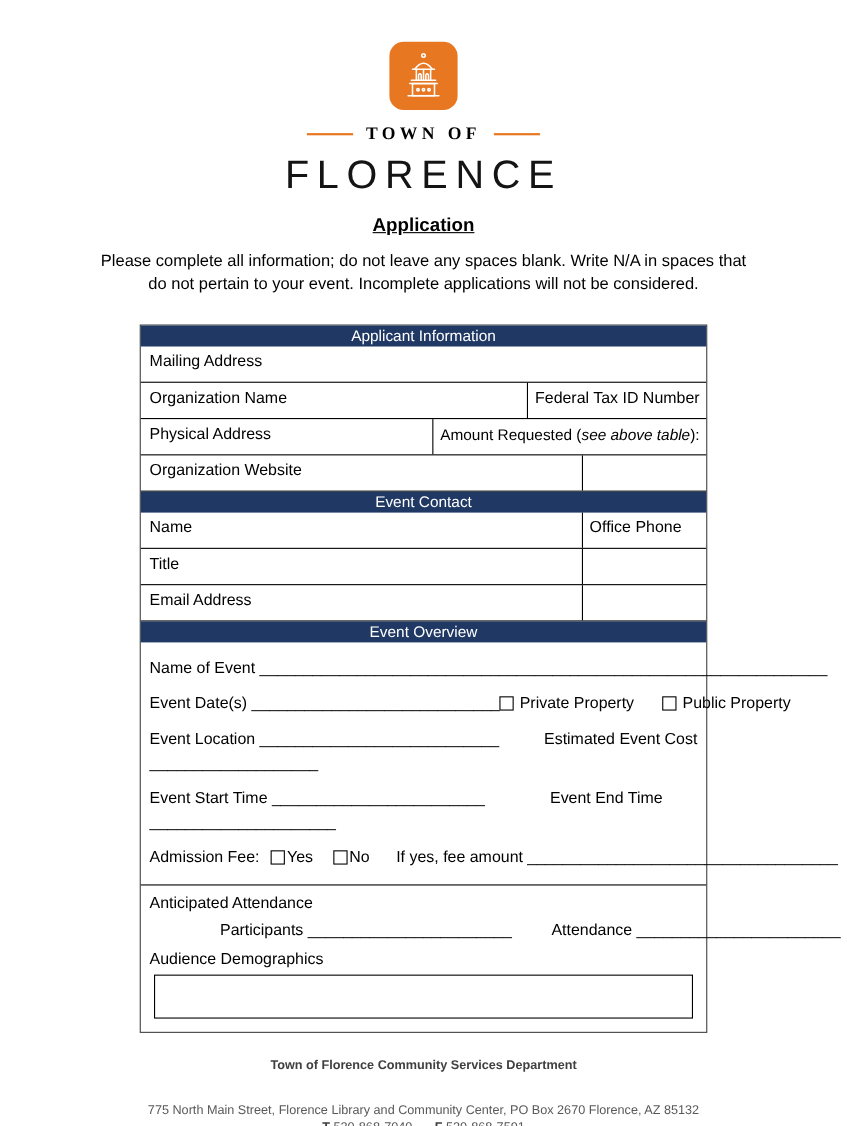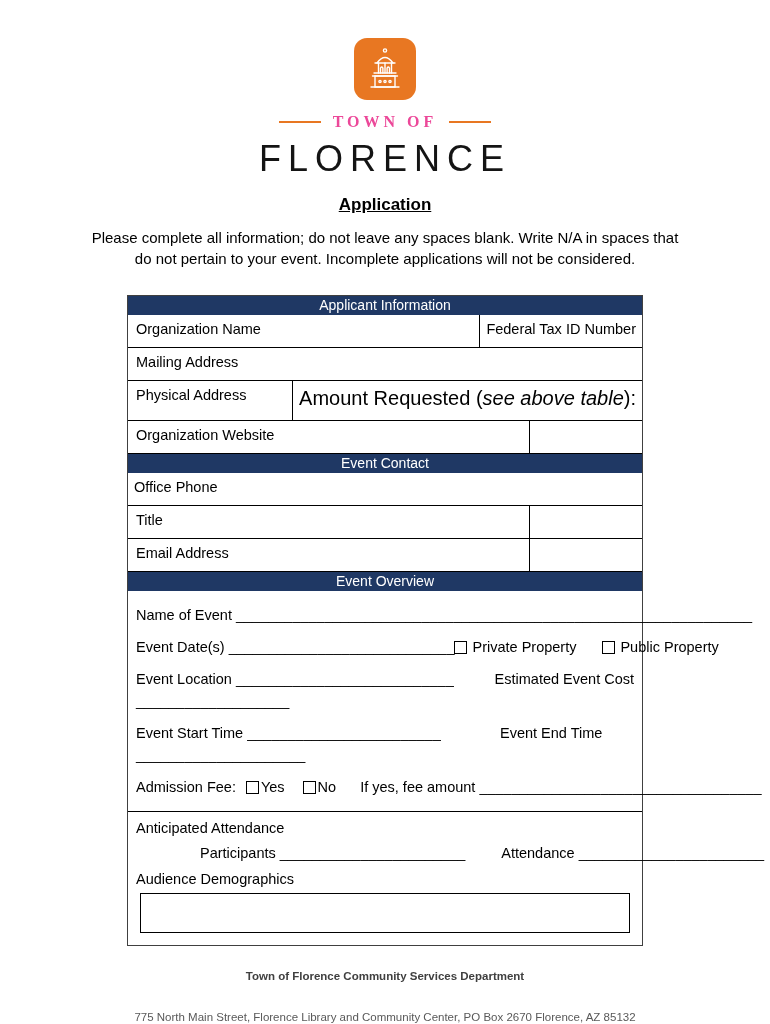--- a/index.html
+++ b/index.html
@@ -22,21 +22,21 @@
     width: 62px; height: 62px;
     background: #E87722;
     border-radius: 13px;
     margin: 0 auto;
     display: flex; align-items: center; justify-content: center;
   }
   .town-of {
     margin-top: 13px;
     display: flex; align-items: center; justify-content: center;
     gap: 12px;
-    color: #ec4899;
+    color: #000000;
     font-family: "Liberation Serif", serif;
     font-size: 16px;
     letter-spacing: 4px;
     font-weight: bold;
   }
   .town-dash { width: 42px; height: 0; border-top: 2px solid #E87722; }
   .florence {
     margin-top: 7px;
     font-size: 36px;
     letter-spacing: 7px;
@@ -75,21 +75,21 @@
   }
   .row { display: flex; border-bottom: 1px solid #000; }
   .row:last-child { border-bottom: none; }
   .cell-left {
     width: 402px;
     border-right: 1px solid #000;
     padding: 6px 8px 10px;
   }
   .cell-right { flex: 1; padding: 6px 6px 10px; white-space: nowrap; }
   .cell-full { width: 100%; padding: 6px 8px 10px; }
-  .cell-right.tight { font-size: 20px; }
+  .cell-right.tight { font-size: 14px; }
 
   
   .overview { padding: 8px 8px 16px; border-bottom: 1px solid #000; }
   .ov-line { margin-top: 16px; white-space: nowrap; }
   .ov-line.first { margin-top: 8px; }
   .ov-line.cont { margin-top: 6px; }
   .ov-row { display: flex; align-items: center; margin-top: 16px; white-space: nowrap; }
   .ov-left { width: 364px; }
   .cb {
     display: inline-block;
@@ -164,39 +164,40 @@
   </div>
 
   <div class="app-title">Application</div>
 
   <div class="intro">Please complete all information; do not leave any spaces blank. Write N/A in spaces that do not pertain to your event. Incomplete applications will not be considered.</div>
 
   <div class="form-table">
 
     <div class="bar">Applicant Information</div>
     <div class="row">
+      <div class="cell-full">Mailing Address</div>
+    </div>
+    <div class="row">
       <div class="cell-left">Organization Name</div>
       <div class="cell-right">Federal Tax ID Number</div>
-    </div>
-    <div class="row">
-      <div class="cell-full">Mailing Address</div>
     </div>
     <div class="row">
       <div class="cell-left">Physical Address</div>
       <div class="cell-right tight">
         <span>Amount Requested (</span><i>see above table</i><span>):</span>
       </div>
     </div>
     <div class="row">
       <div class="cell-left">Organization Website</div>
       <div class="cell-right"></div>
     </div>
 
     <div class="bar">Event Contact</div>
     <div class="row">
+      <div class="cell-left">Name</div>
       <div class="cell-right">Office Phone</div>
     </div>
     <div class="row">
       <div class="cell-left">Title</div>
       <div class="cell-right"></div>
     </div>
     <div class="row">
       <div class="cell-left">Email Address</div>
       <div class="cell-right"></div>
     </div>

